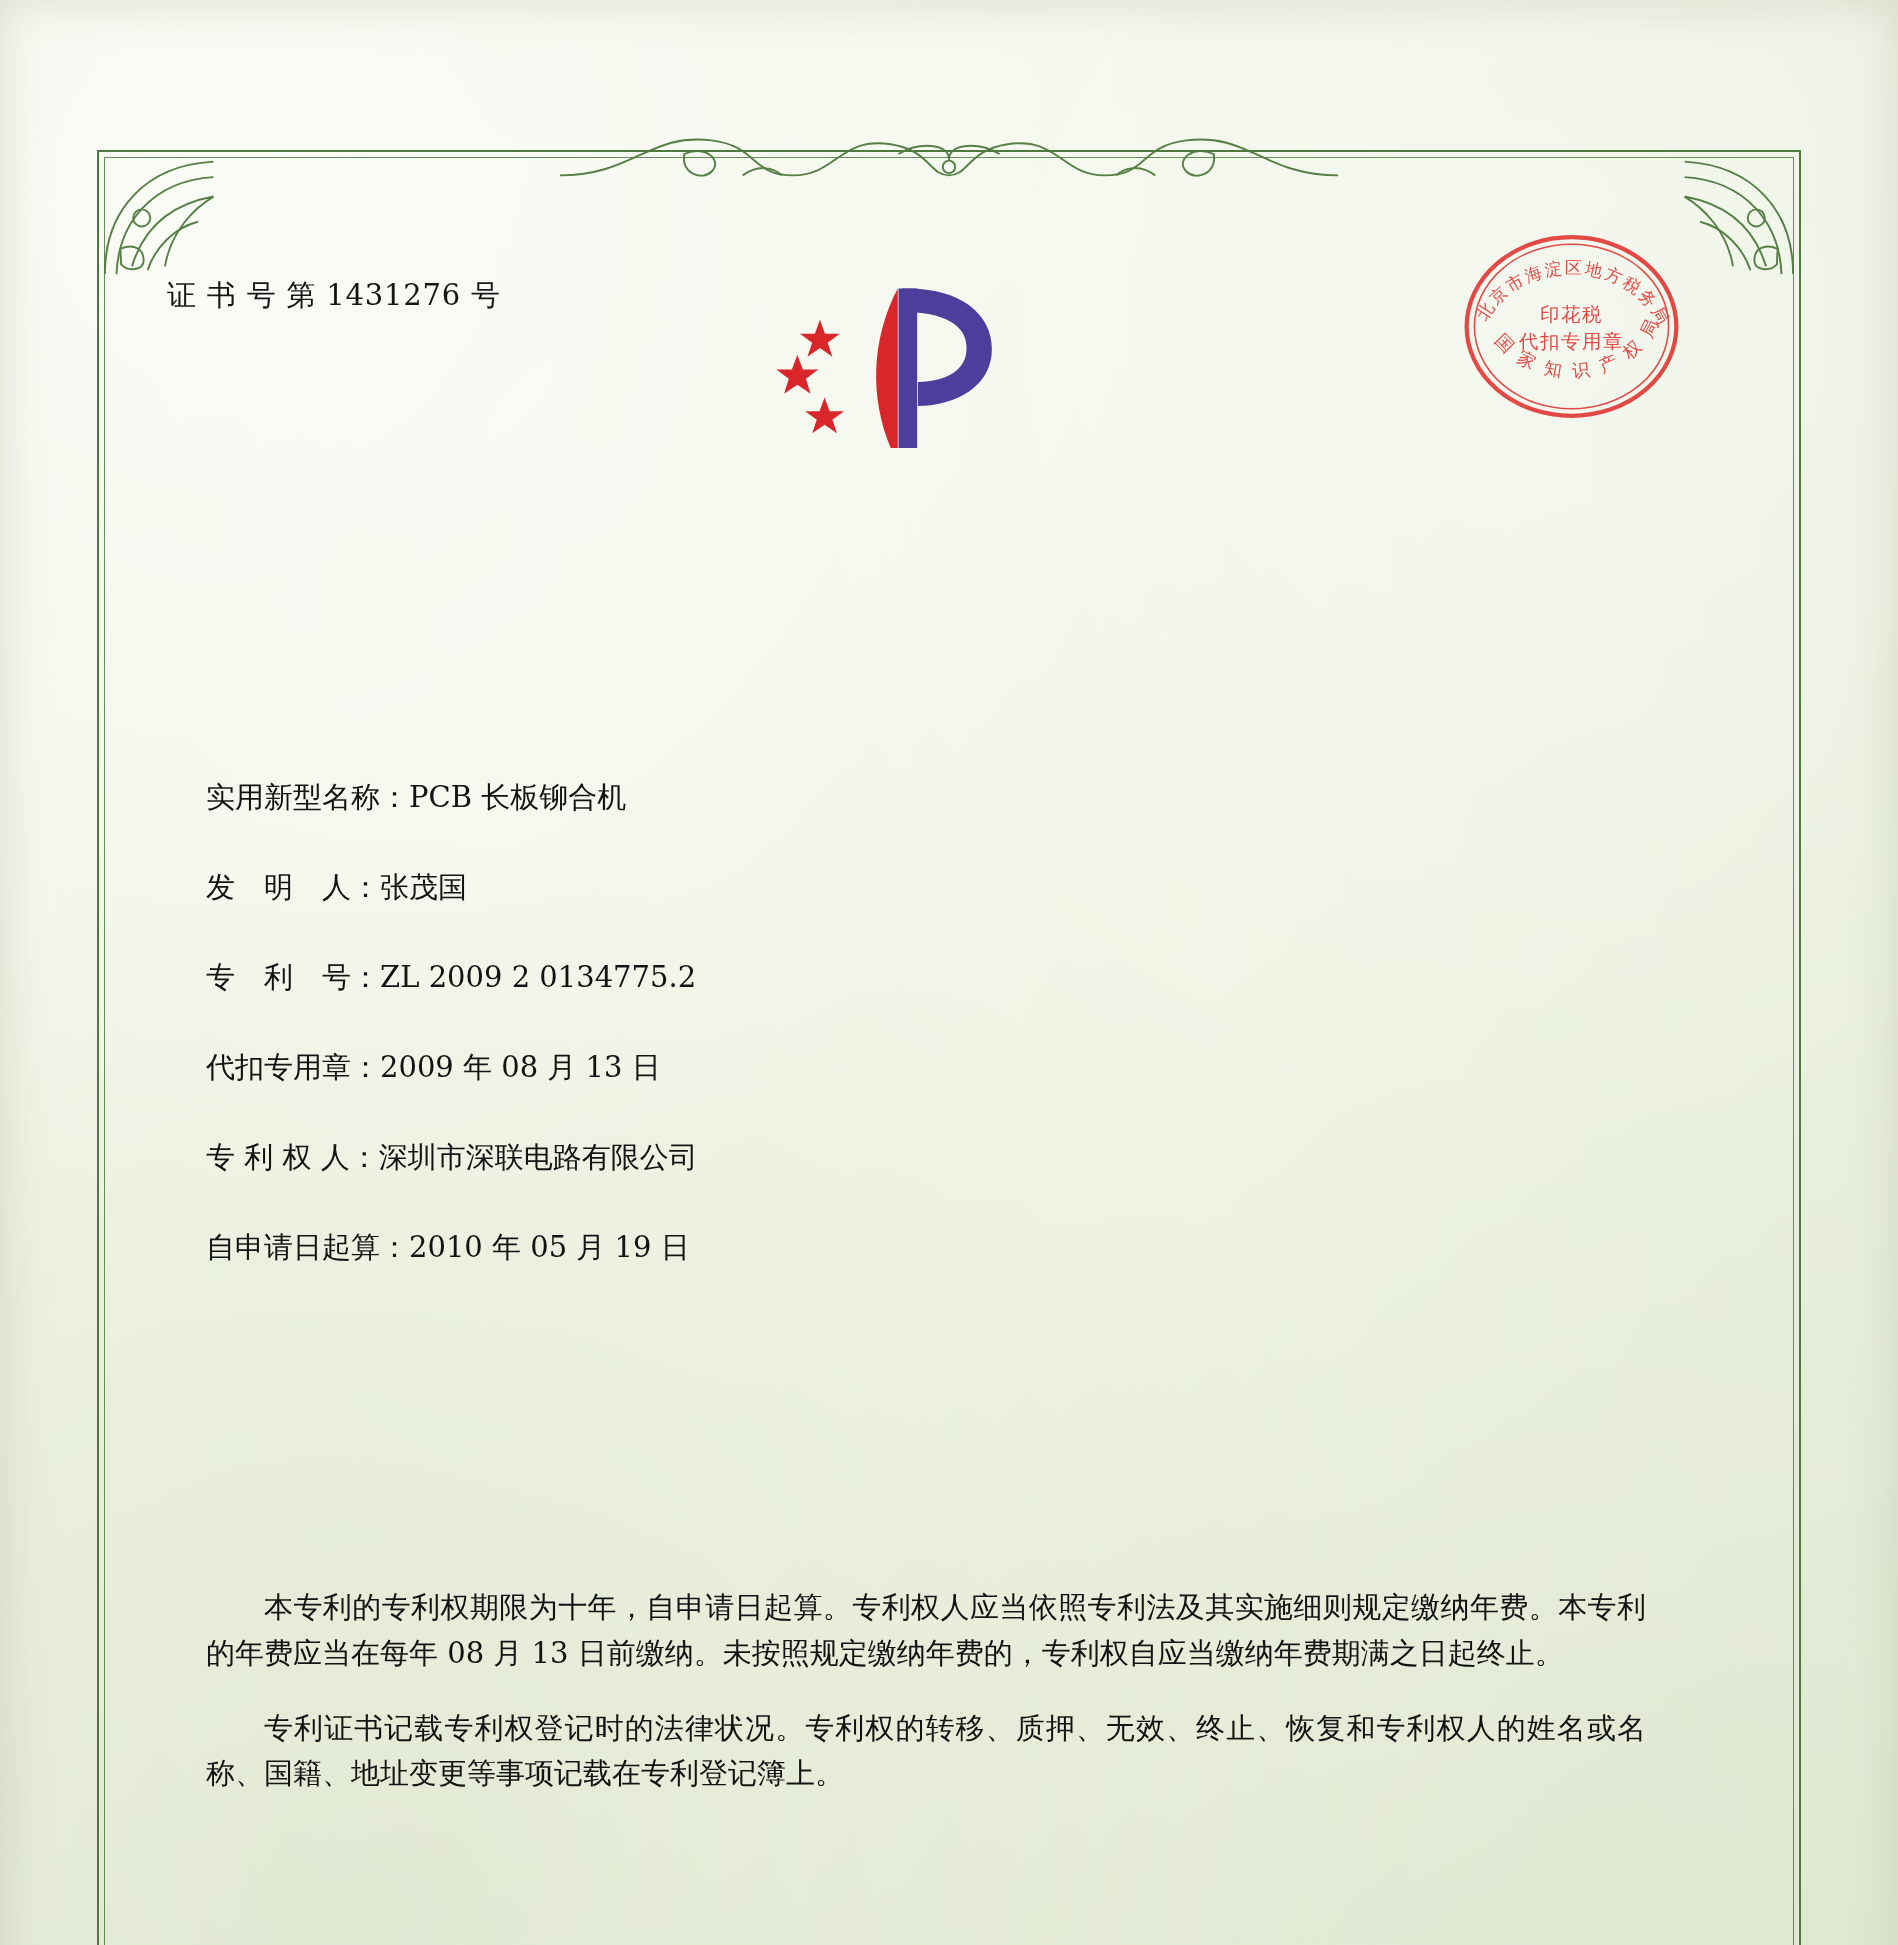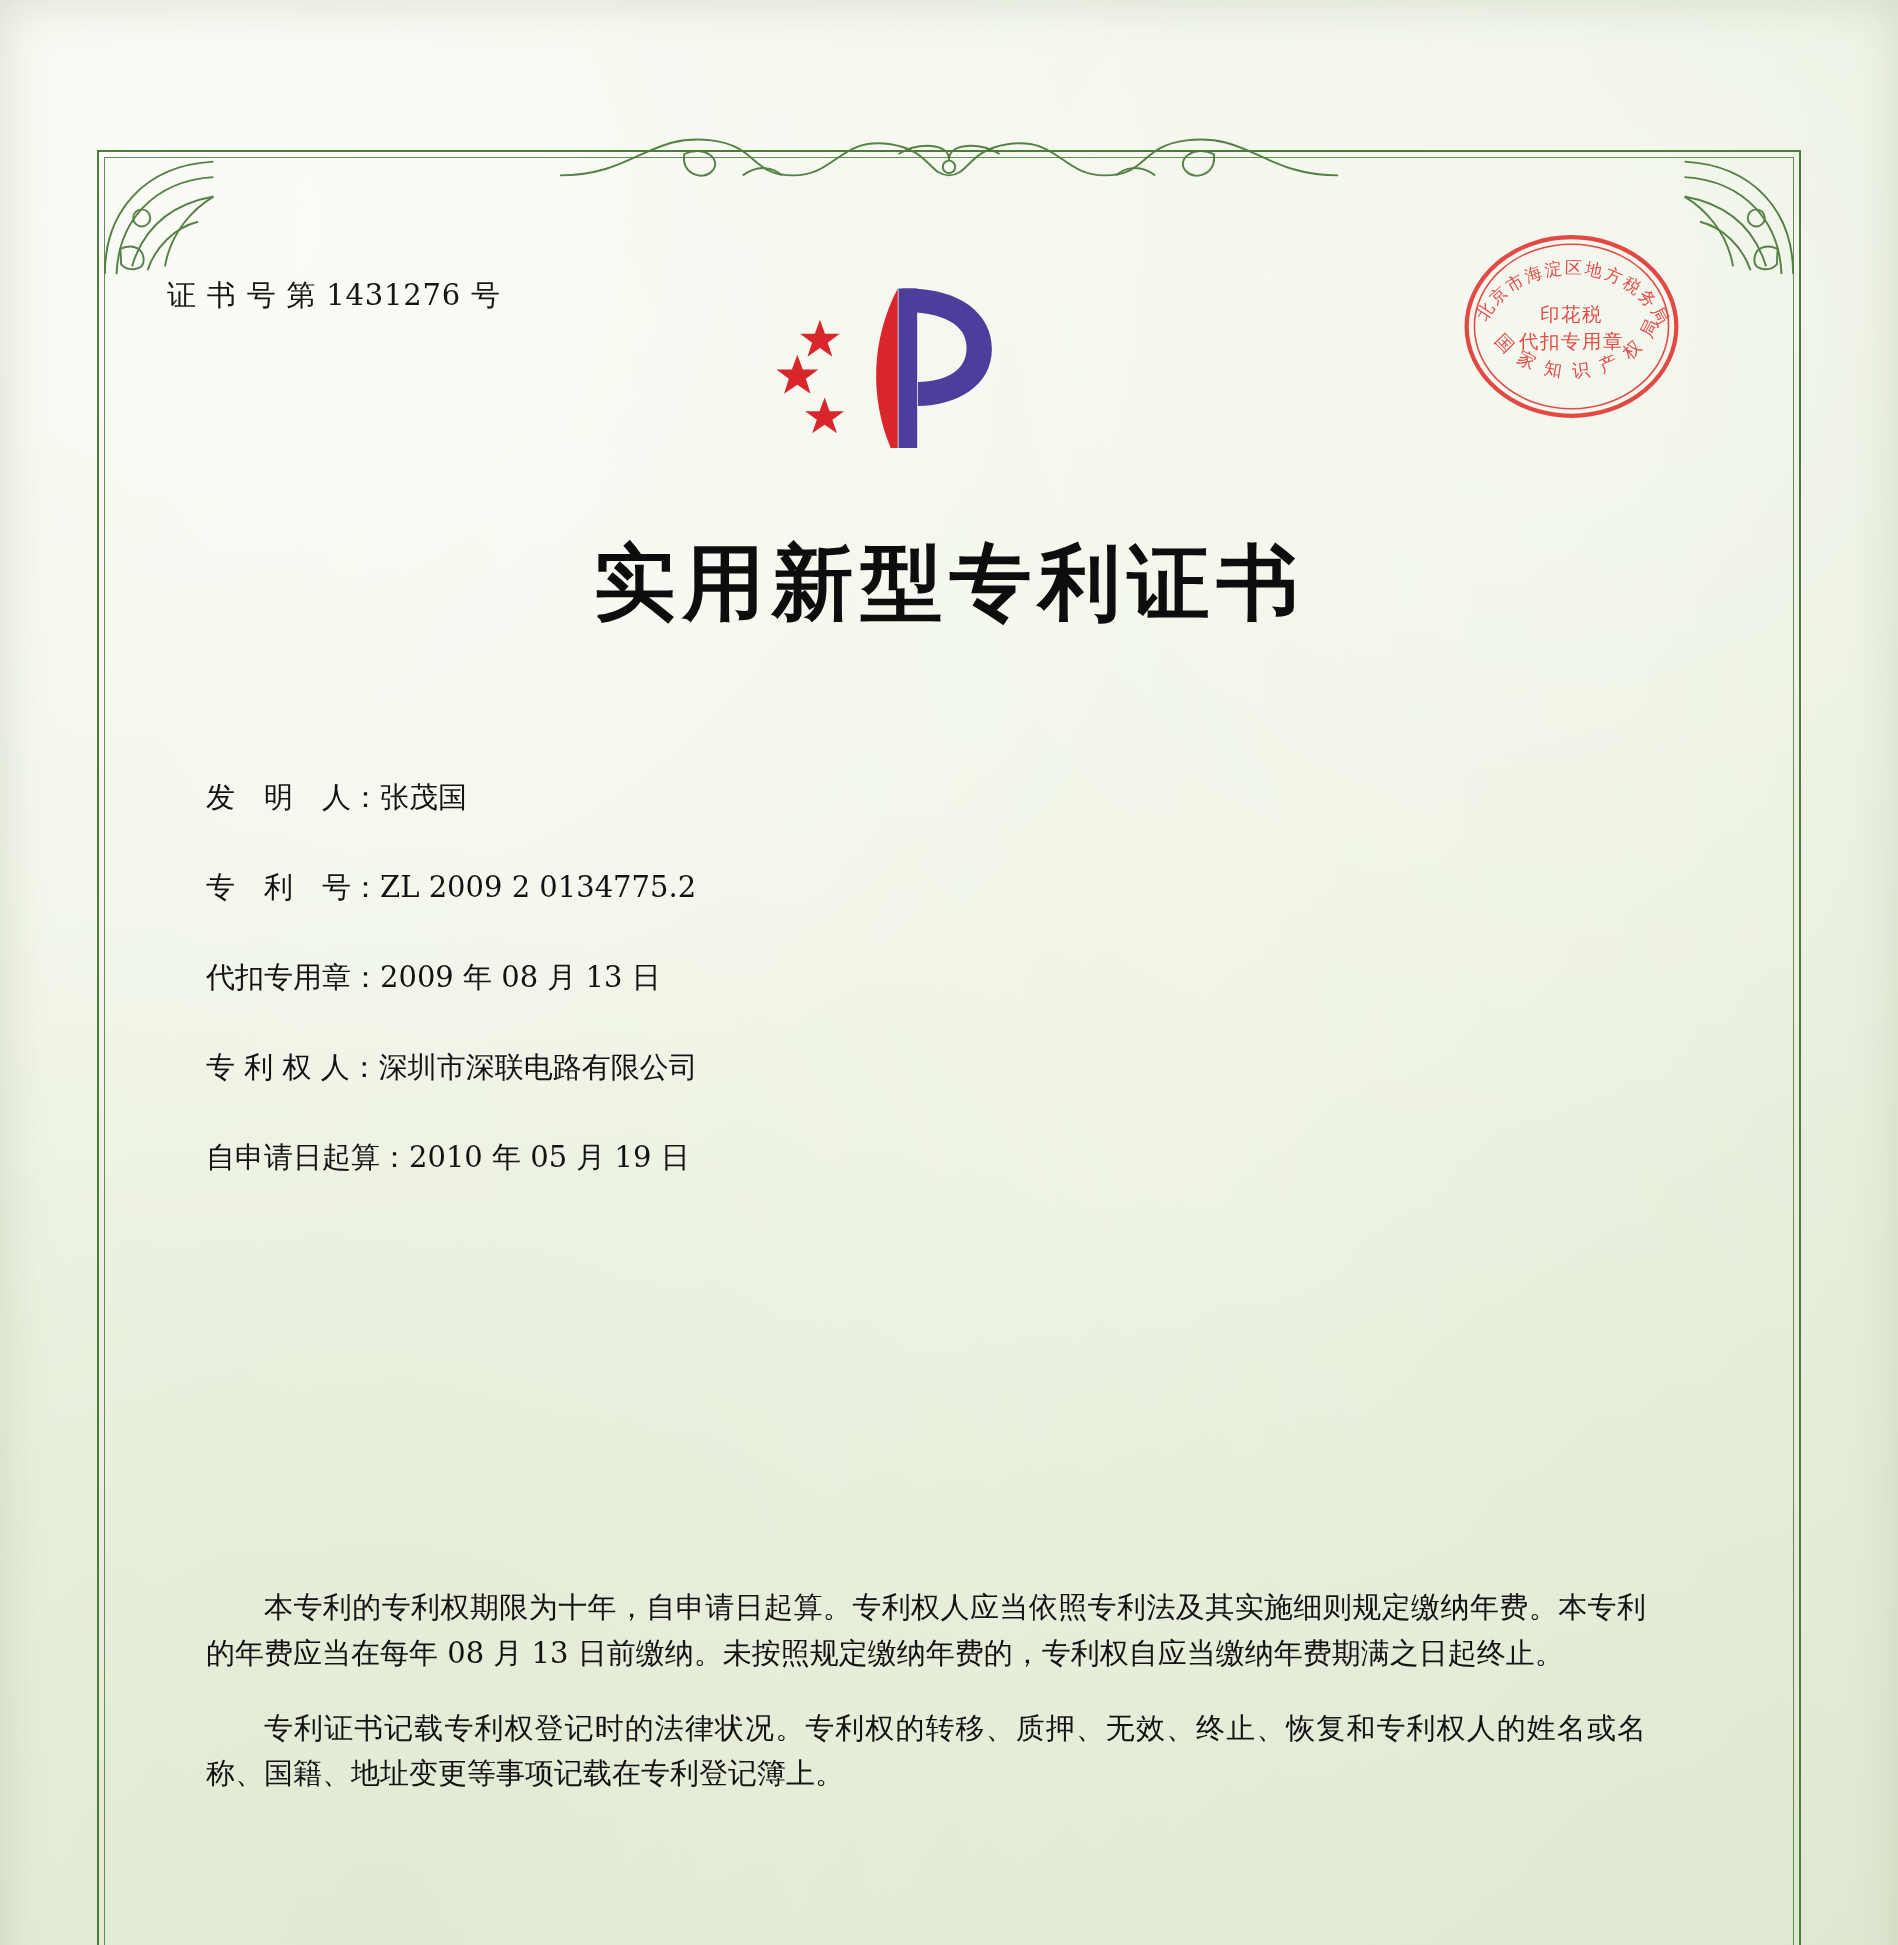--- a/index.html
+++ b/index.html
@@ -221,23 +221,25 @@
       </text>
       <path id="arcBot" d="M 80 300 A 235 200 0 0 0 520 300" fill="none"></path>
       <text font-size="46" fill="#e02b28" font-family="DejaVu Serif, serif" letter-spacing="8">
         <textPath href="#arcBot" startOffset="8%">国 家 知 识 产 权 局</textPath>
       </text>
       <text x="300" y="285" font-size="50" fill="#e02b28" text-anchor="middle" font-family="DejaVu Serif, serif" letter-spacing="4">印花税</text>
       <text x="300" y="355" font-size="50" fill="#e02b28" text-anchor="middle" font-family="DejaVu Serif, serif" letter-spacing="4">代扣专用章</text>
     </g>
   </svg>
 
-  <div class="title">实用新型专利证书</div>
 
   <div class="fields">
+    <div class="field-row">
+      <span class="field-label">实用新型名称：</span><span class="field-value">PCB 长板铆合机</span>
+    </div>
     <div class="field-row">
       <span class="field-label">发　明　人：</span><span class="field-value">张茂国</span>
     </div>
     <div class="field-row">
       <span class="field-label">专　利　号：</span><span class="field-value">ZL 2009 2 0134775.2</span>
     </div>
     <div class="field-row">
       <span class="field-label">代扣专用章：</span><span class="field-value">2009 年 08 月 13 日</span>
     </div>
     <div class="field-row">

